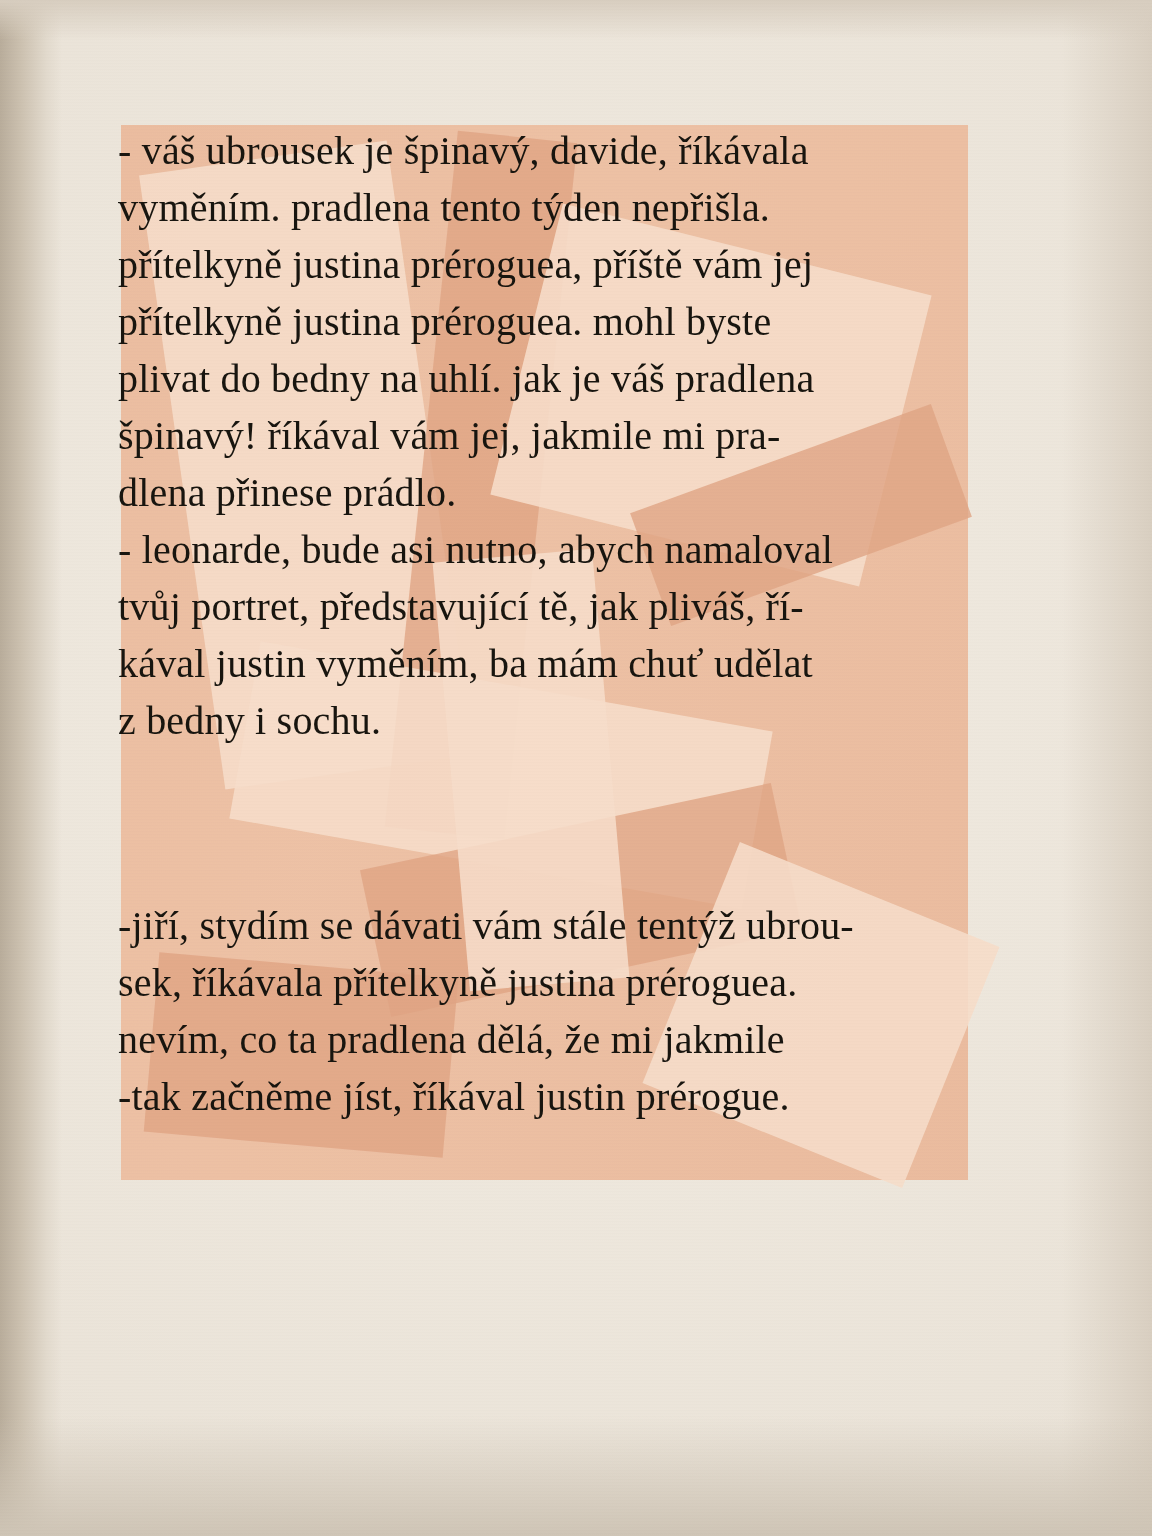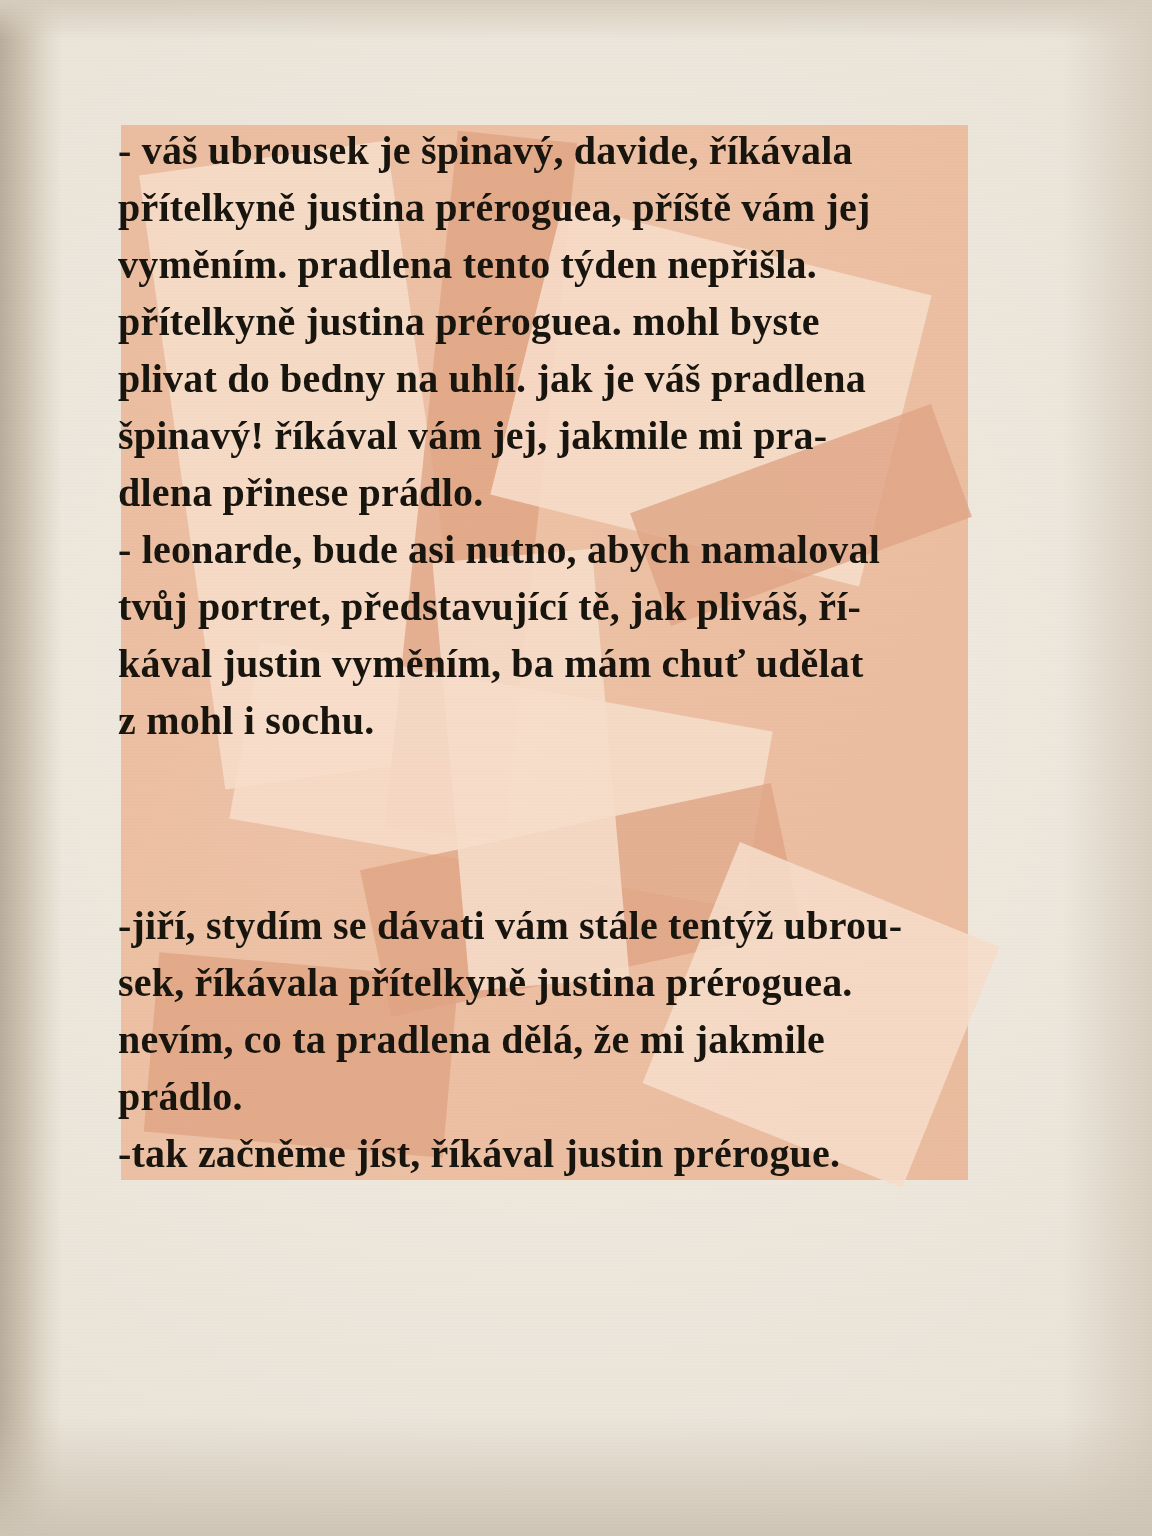--- a/index.html
+++ b/index.html
@@ -72,21 +72,20 @@
     background: #e0a180;
     opacity: 0.8;
   }
 
   
   #text-column {
     position: absolute;
     left: 118px;
     top: 122px;
     width: 860px;
-    font-weight: bold;
   }
 
   .para {
     font-size: 40px;
     line-height: 57px;
     color: #18150f;
     letter-spacing: 0.2px;
     margin: 0 0 0 0;
     text-align: justify;
     text-justify: inter-word;
@@ -125,45 +124,44 @@
     <div class="ill-dark" style="left:250px; top:700px; width:420px; height:150px; transform:rotate(-12deg);"></div>
     <div class="ill-light" style="left:560px; top:760px; width:280px; height:260px; transform:rotate(22deg);"></div>
     <div class="ill-dark" style="left:30px; top:840px; width:300px; height:180px; transform:rotate(5deg);"></div>
     <div class="ill-light" style="left:330px; top:430px; width:160px; height:430px; transform:rotate(-5deg);"></div>
   </div>
 
   <div id="text-column">
 
     <div class="para">
       <span class="line">- váš ubrousek je špinavý, davide, říkávala</span>
+      <span class="line">vyměním. pradlena tento týden nepřišla.</span>
       <span class="line">přítelkyně justina préroguea, příště vám jej</span>
-      <span class="line">vyměním. pradlena tento týden nepřišla.</span>
     </div>
 
     <div class="para">
       <span class="line">přítelkyně justina préroguea. mohl byste</span>
       <span class="line">plivat do bedny na uhlí. jak je váš pradlena</span>
       <span class="line">špinavý! říkával vám jej, jakmile mi pra-</span>
       <span class="line">dlena přinese prádlo.</span>
     </div>
 
     <div class="para">
       <span class="line">- leonarde, bude asi nutno, abych namaloval</span>
       <span class="line fade-tail-line">tvůj portret, představující tě, jak pliváš, ří-</span>
       <span class="line">kával justin vyměním, ba mám chuť udělat</span>
-      <span class="line">z mohl i sochu.</span>
+      <span class="line">z bedny i sochu.</span>
     </div>
 
     <div id="para-gap"></div>
 
     <div class="para">
       <span class="line">-jiří, stydím se dávati vám stále tentýž ubrou-</span>
       <span class="line">sek, říkávala přítelkyně justina préroguea.</span>
       <span class="line">nevím, co ta pradlena dělá, že mi jakmile</span>
-      <span class="line">prádlo.</span>
     </div>
 
     <div class="para">
       <span class="line">-tak začněme jíst, říkával justin prérogue.</span>
     </div>
 
   </div>
 
   <div id="left-edge"></div>
   <div id="right-edge"></div>

